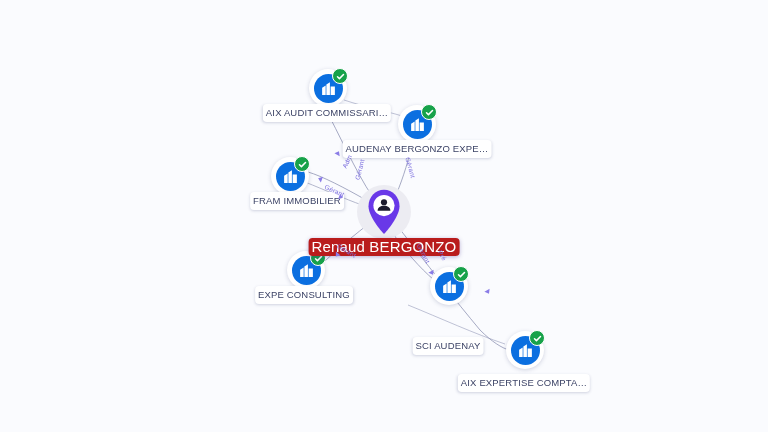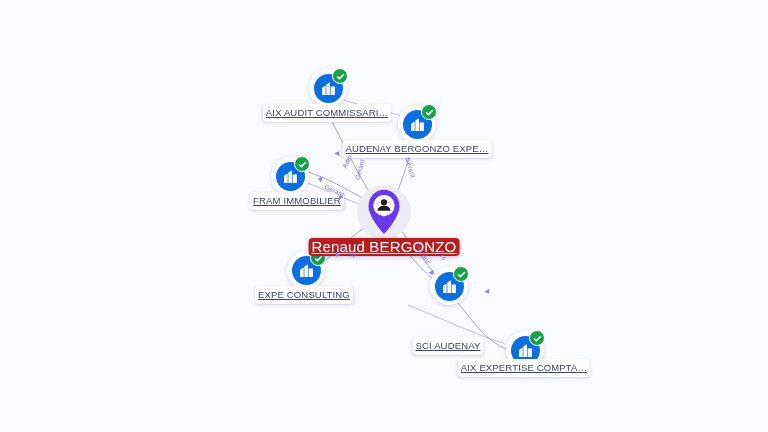--- a/index.html
+++ b/index.html
@@ -112,21 +112,20 @@
     transform: translate(-50%, 0);
     background: #ffffff;
     color: #3c4366;
     font-size: 9.5px;
     line-height: 12px;
     letter-spacing: 0.15px;
     padding: 3px 3px;
     border-radius: 4px;
     white-space: nowrap;
     box-shadow: 0 1px 3px rgba(60,70,120,0.22);
-    text-decoration: underline;
   }
 
   .node-label.primary {
     background: #b91c1c;
     color: #ffffff;
     font-size: 15px;
     box-shadow: 0 1px 4px rgba(60,40,140,0.35);
   }
 
   
@@ -263,21 +262,21 @@
           <path d="M3 21V11l5-3.2V21H3zm6 0V6.2L14 3v18H9zm6 0V9h6v12h-6zM10.5 8h2v2h-2V8zm0 3.5h2v2h-2v-2zm0 3.5h2v2h-2v-2zM16.5 11h3v1.8h-3V11zm0 3.2h3V16h-3v-1.8z"></path>
         </svg>
       </div>
       <div class="verified-badge">
         <svg width="9" height="9" viewBox="0 0 24 24" fill="none" stroke="#ffffff" stroke-width="4" stroke-linecap="round" stroke-linejoin="round">
             <path d="M4 12.5l5.2 5.2L20 6.8"></path>
           </svg>
       </div>
     </div>
   </div>
-  <div class="node-label" style="left:524px; top:359px;">AIX EXPERTISE COMPTA…</div>
+  <div class="node-label" style="left:524px; top:374px;">AIX EXPERTISE COMPTA…</div>
 
   <div class="person-node" style="left:384px; top:212px;">
     <div class="person-halo"></div>
     <div class="person-pin">
       <svg width="40" height="48" viewBox="0 0 40 48" aria-hidden="true">
         <path d="M20 47 C20 47 4.5 30.5 4.5 19.2 C4.5 10 11.4 2.8 20 2.8 C28.6 2.8 35.5 10 35.5 19.2 C35.5 30.5 20 47 20 47 Z" fill="#6938e8"></path>
         <circle cx="20" cy="18.5" r="10.6" fill="#ffffff"></circle>
         <g fill="#1a1a2e">
           <circle cx="20" cy="15.2" r="3.1"></circle>
           <path d="M13.6 23.8 C13.6 20.4 16.5 18.7 20 18.7 C23.5 18.7 26.4 20.4 26.4 23.8 Z"></path>

